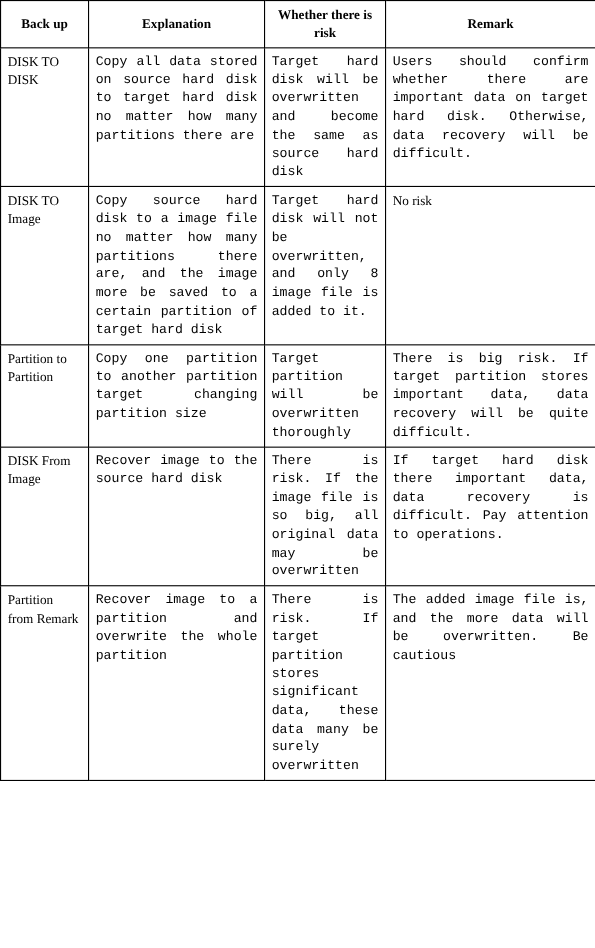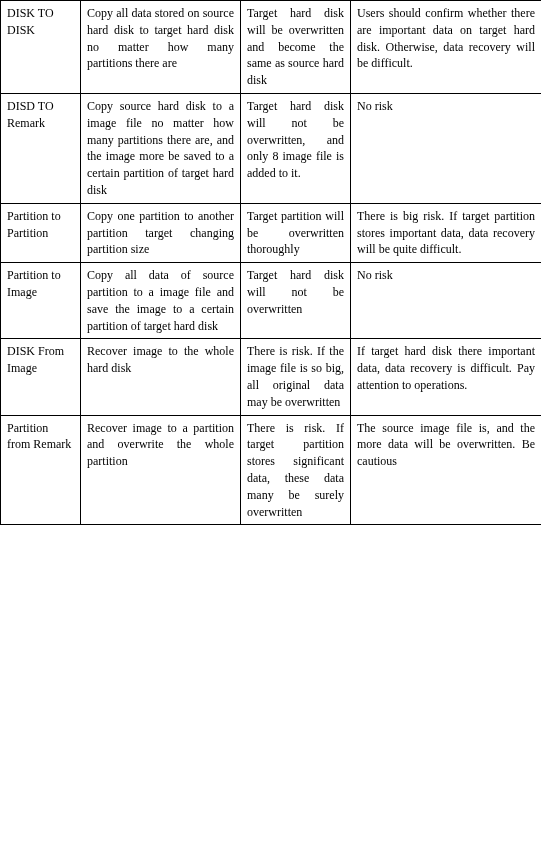--- a/index.html
+++ b/index.html
@@ -33,71 +33,72 @@
       font-weight: bold;
       text-align: center;
       vertical-align: middle;
     }
     .section-header td {
       font-weight: bold;
       vertical-align: middle;
     }
     .cell-justify {
       text-align: justify;
+      font-family: Liberation Mono, monospace;
     }
   </style>
 </head>
 <body>
 
 <table>
   <colgroup>
     <col class="col1">
     <col class="col2">
     <col class="col3">
     <col class="col4">
   </colgroup>
 
   <tbody>
+      <tr class="header-row">
+    <td>Back up</td>
+    <td>Explanation</td>
+    <td>Whether there is risk</td>
+    <td>Remark</td>
+  </tr>
 
   <tr>
     <td>DISK TO DISK</td>
     <td class="cell-justify">Copy all data stored on source hard disk to target hard disk no matter how many partitions there are</td>
     <td class="cell-justify">Target hard disk will be overwritten and become the same as source hard disk</td>
     <td class="cell-justify">Users should confirm whether there are important data on target hard disk. Otherwise, data recovery will be difficult.</td>
   </tr>
 
   <tr>
-    <td>DISD TO Remark</td>
+    <td>DISK TO Image</td>
     <td class="cell-justify">Copy source hard disk to a image file no matter how many partitions there are, and the image more be saved to a certain partition of target hard disk</td>
     <td class="cell-justify">Target hard disk will not be overwritten, and only 8 image file is added to it.</td>
     <td>No risk</td>
   </tr>
 
   <tr>
     <td>Partition to Partition</td>
     <td class="cell-justify">Copy one partition to another partition target changing partition size</td>
     <td class="cell-justify">Target partition will be overwritten thoroughly</td>
     <td class="cell-justify">There is big risk. If target partition stores important data, data recovery will be quite difficult.</td>
   </tr>
 
-  <tr>
-    <td>Partition to Image</td>
-    <td class="cell-justify">Copy all data of source partition to a image file and save the image to a certain partition of target hard disk</td>
-    <td class="cell-justify">Target hard disk will not be overwritten</td>
-    <td>No risk</td>
-  </tr>
 
 
   <tr>
     <td>DISK From Image</td>
-    <td class="cell-justify">Recover image to the whole hard disk</td>
+    <td class="cell-justify">Recover image to the source hard disk</td>
     <td class="cell-justify">There is risk. If the image file is so big, all original data may be overwritten</td>
     <td class="cell-justify">If target hard disk there important data, data recovery is difficult. Pay attention to operations.</td>
   </tr>
 
   <tr>
     <td>Partition from Remark</td>
     <td class="cell-justify">Recover image to a partition and overwrite the whole partition</td>
     <td class="cell-justify">There is risk. If target partition stores significant data, these data many be surely overwritten</td>
-    <td class="cell-justify">The source image file is, and the more data will be overwritten. Be cautious</td>
+    <td class="cell-justify">The added image file is, and the more data will be overwritten. Be cautious</td>
   </tr>
 </tbody>
   </table>
 
 </body></html>

